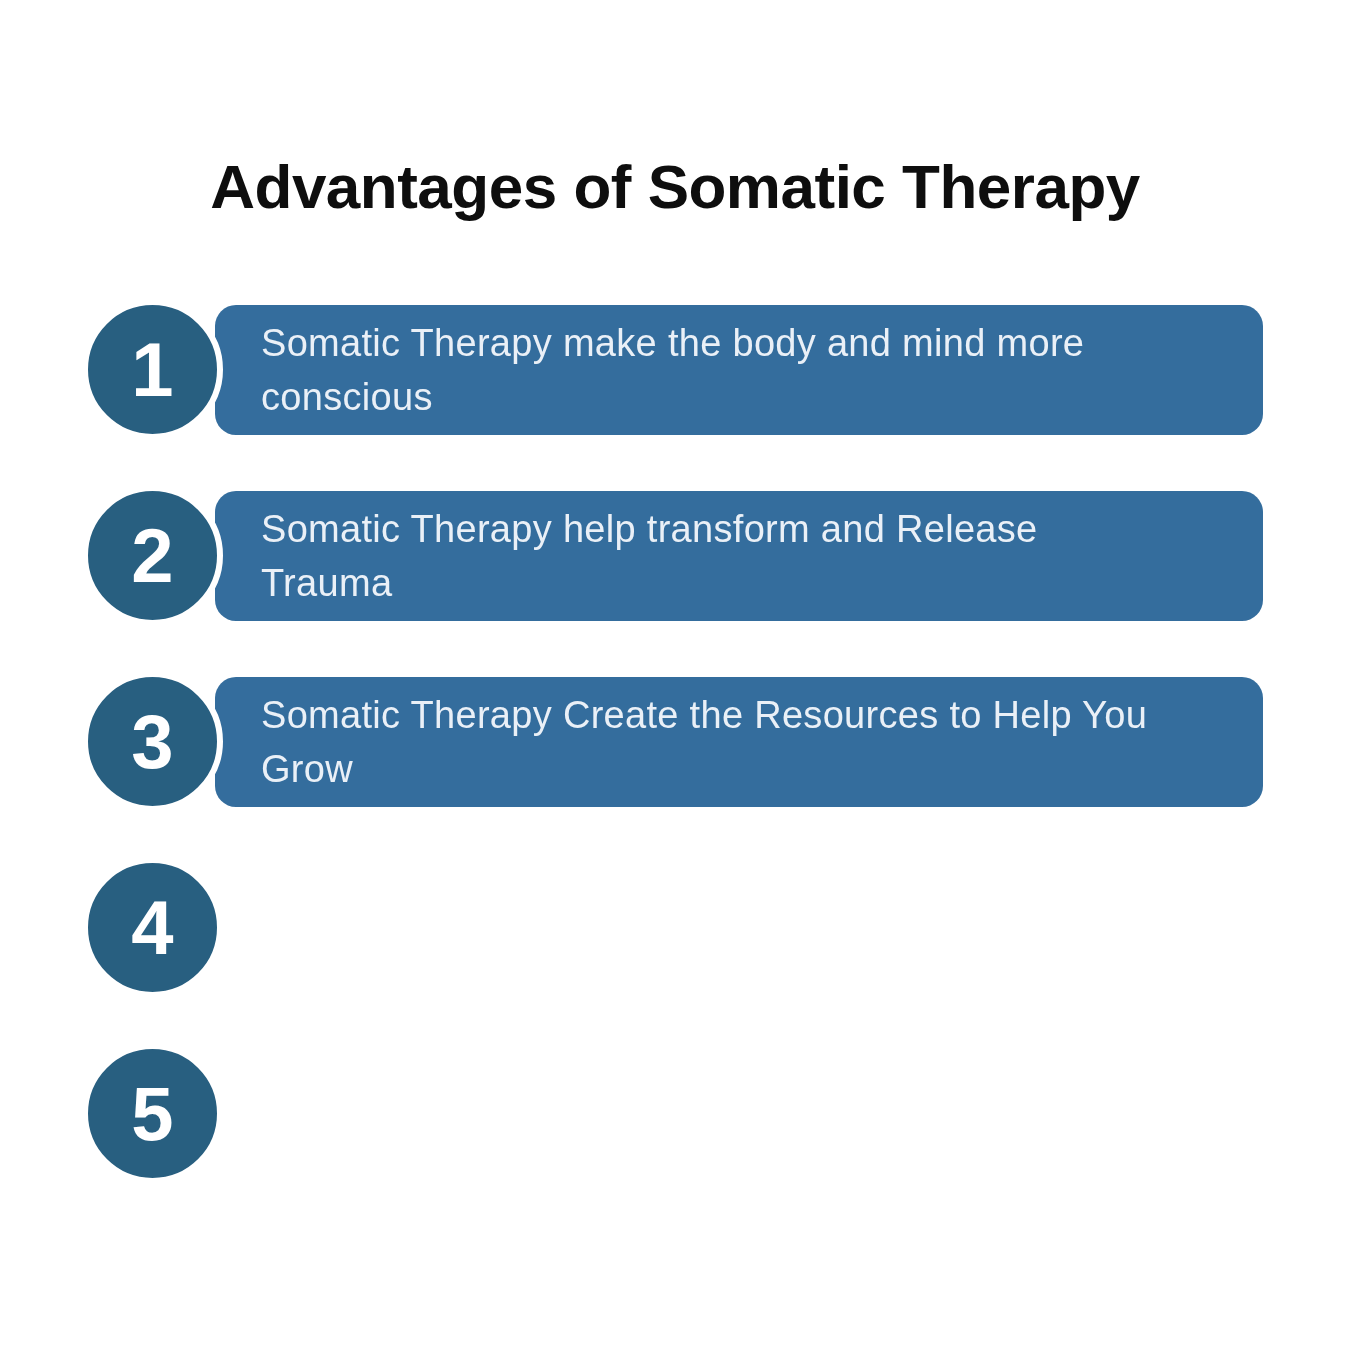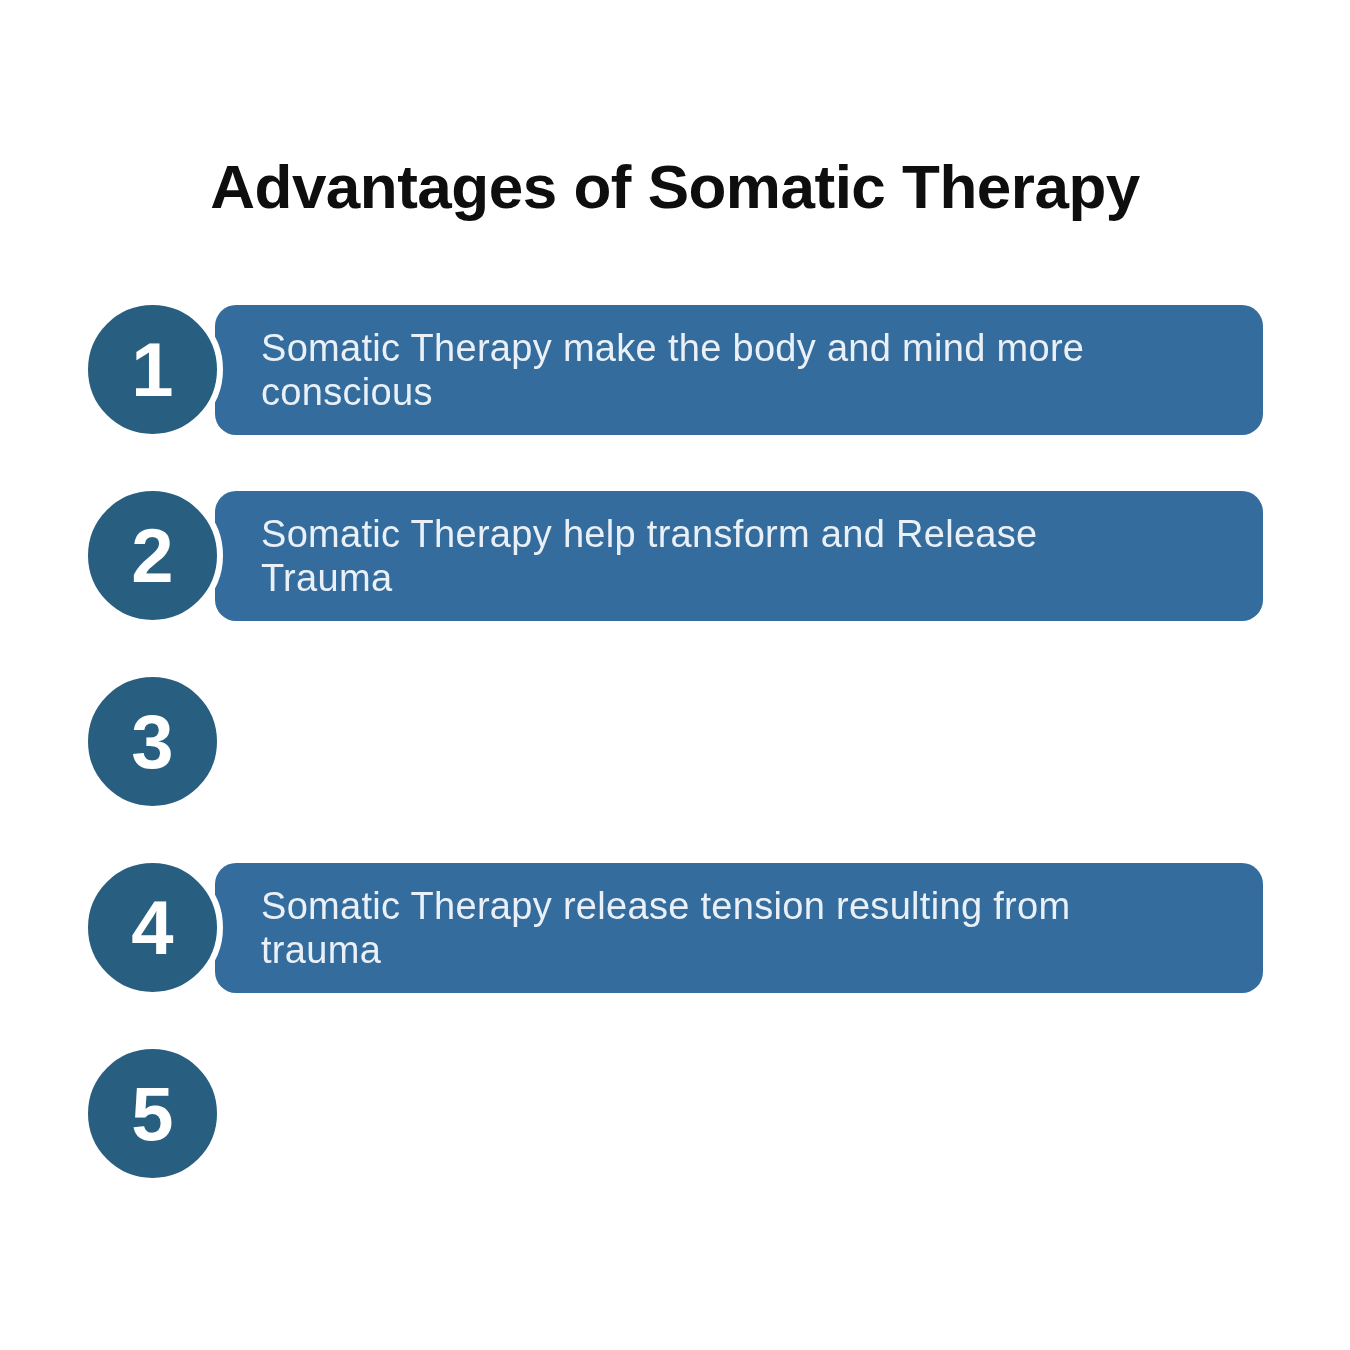--- a/index.html
+++ b/index.html
@@ -44,21 +44,21 @@
     background: var(--pill, #346d9d);
     border-radius: 21px;
     display: flex;
     align-items: center;
     padding: 0 60px 0 46px;
     box-sizing: border-box;
   }
   .item-text {
     margin: 0;
     font-size: 38px;
-    line-height: 44px;
+    line-height: 54px;
     font-weight: 400;
     letter-spacing: 0.3px;
     color: var(--text, #eaf0f7);
     white-space: pre-line;
   }
   .badge {
     position: absolute;
     left: 82px;
     top: -6px;
     width: 141px;
@@ -104,29 +104,29 @@
       <div class="pill">
         <p class="item-text">Somatic Therapy help transform and Release
 Trauma</p>
       </div>
     </div>
 
     <div class="row">
       <div class="badge">
         <span class="num">3</span>
       </div>
+      <div class="pill">
+        <p class="item-text">Somatic Therapy Create the Resources to Help You
+Grow</p>
+      </div>
     </div>
 
     <div class="row">
       <div class="badge">
         <span class="num">4</span>
-      </div>
-      <div class="pill">
-        <p class="item-text">Somatic Therapy release tension resulting from
-trauma</p>
       </div>
     </div>
 
     <div class="row">
       <div class="badge">
         <span class="num">5</span>
       </div>
     </div>
 
   </div>

